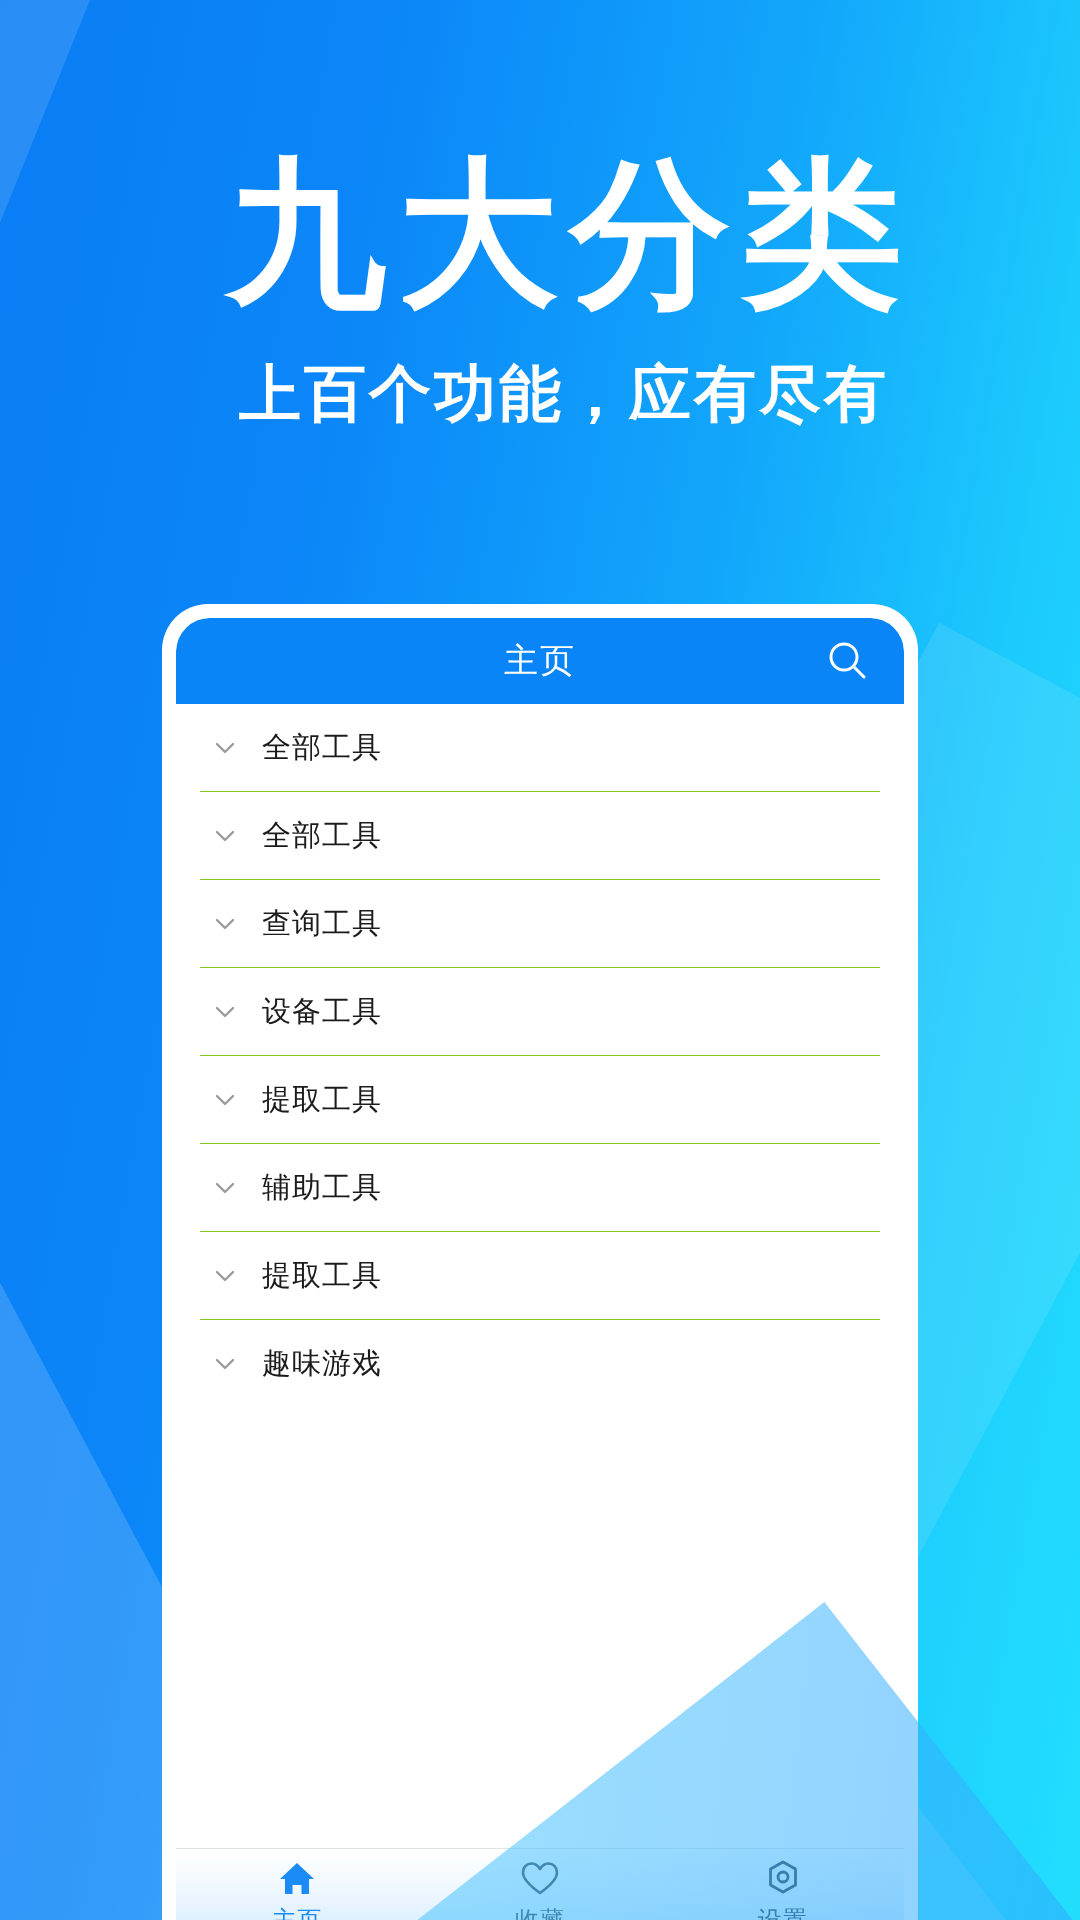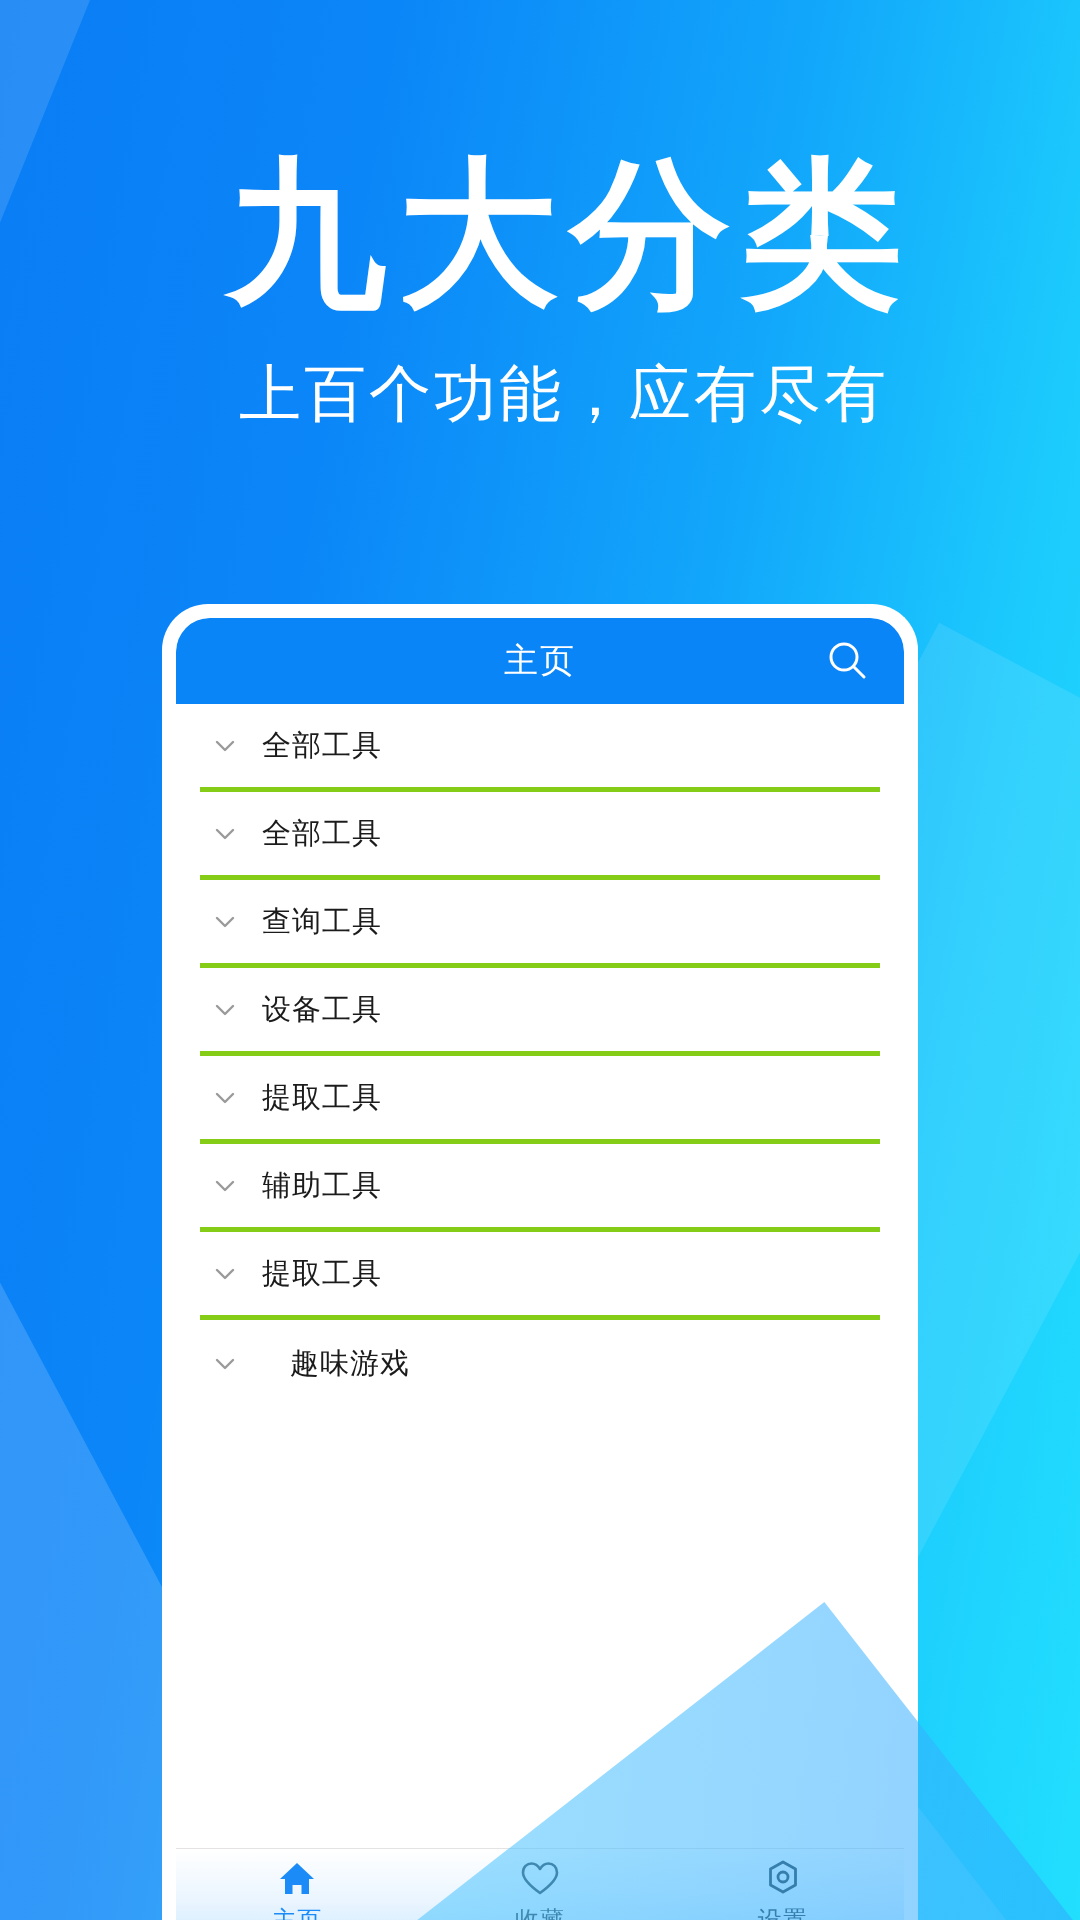--- a/index.html
+++ b/index.html
@@ -38,21 +38,21 @@
   
   .hero { position:absolute; top:0; left:0; right:0; text-align:center; z-index:5;padding-left:48px; }
   .hero-title {
     margin-top:150px;
     color:#ffffff; font-size:160px; font-weight:bold;
     letter-spacing:12px; line-height:1.05;
     text-indent:12px;
   }
   .hero-sub {
     margin-top:34px;
-    color:#ffffff; font-size:62px; font-weight:normal;
+    color:#ffffff; font-size:62px; font-weight:bold;
     letter-spacing:3px;
   }
 
   
   .phone {
     position:absolute;
     left:162px; top:604px; width:756px; height:1340px;
     background:#ffffff;
     border-radius:46px 46px 0 0;
     border:14px solid #ffffff;
@@ -83,24 +83,24 @@
     position:absolute; right:28px; top:50%; transform:translateY(-50%);
     width:56px; height:56px; display:flex; align-items:center; justify-content:center;
     cursor:pointer;
   }
   .appbar-search svg { display:block; }
 
   
   .list { flex:1 1 auto; padding:0 0 0 0; background:#fff; }
   .list-item {
     height:88px; margin:0 24px; display:flex; align-items:center;
-    border-bottom:5px solid #84cc16;
+    border-bottom:1px solid #84cc16;
     cursor:pointer;
   }
-  .list-item:last-child { border-bottom:none;gap:28px; }
+  .list-item:last-child { border-bottom:none; }
   .chev {
     width:42px; height:42px; margin-left:4px; margin-right:16px;
     display:flex; align-items:center; justify-content:center;
     flex:0 0 auto;
   }
   .chev svg { display:block; }
   .list-label { font-size:29px; color:#1b1b1b; letter-spacing:1px; }
 
   
   .tabbar {

